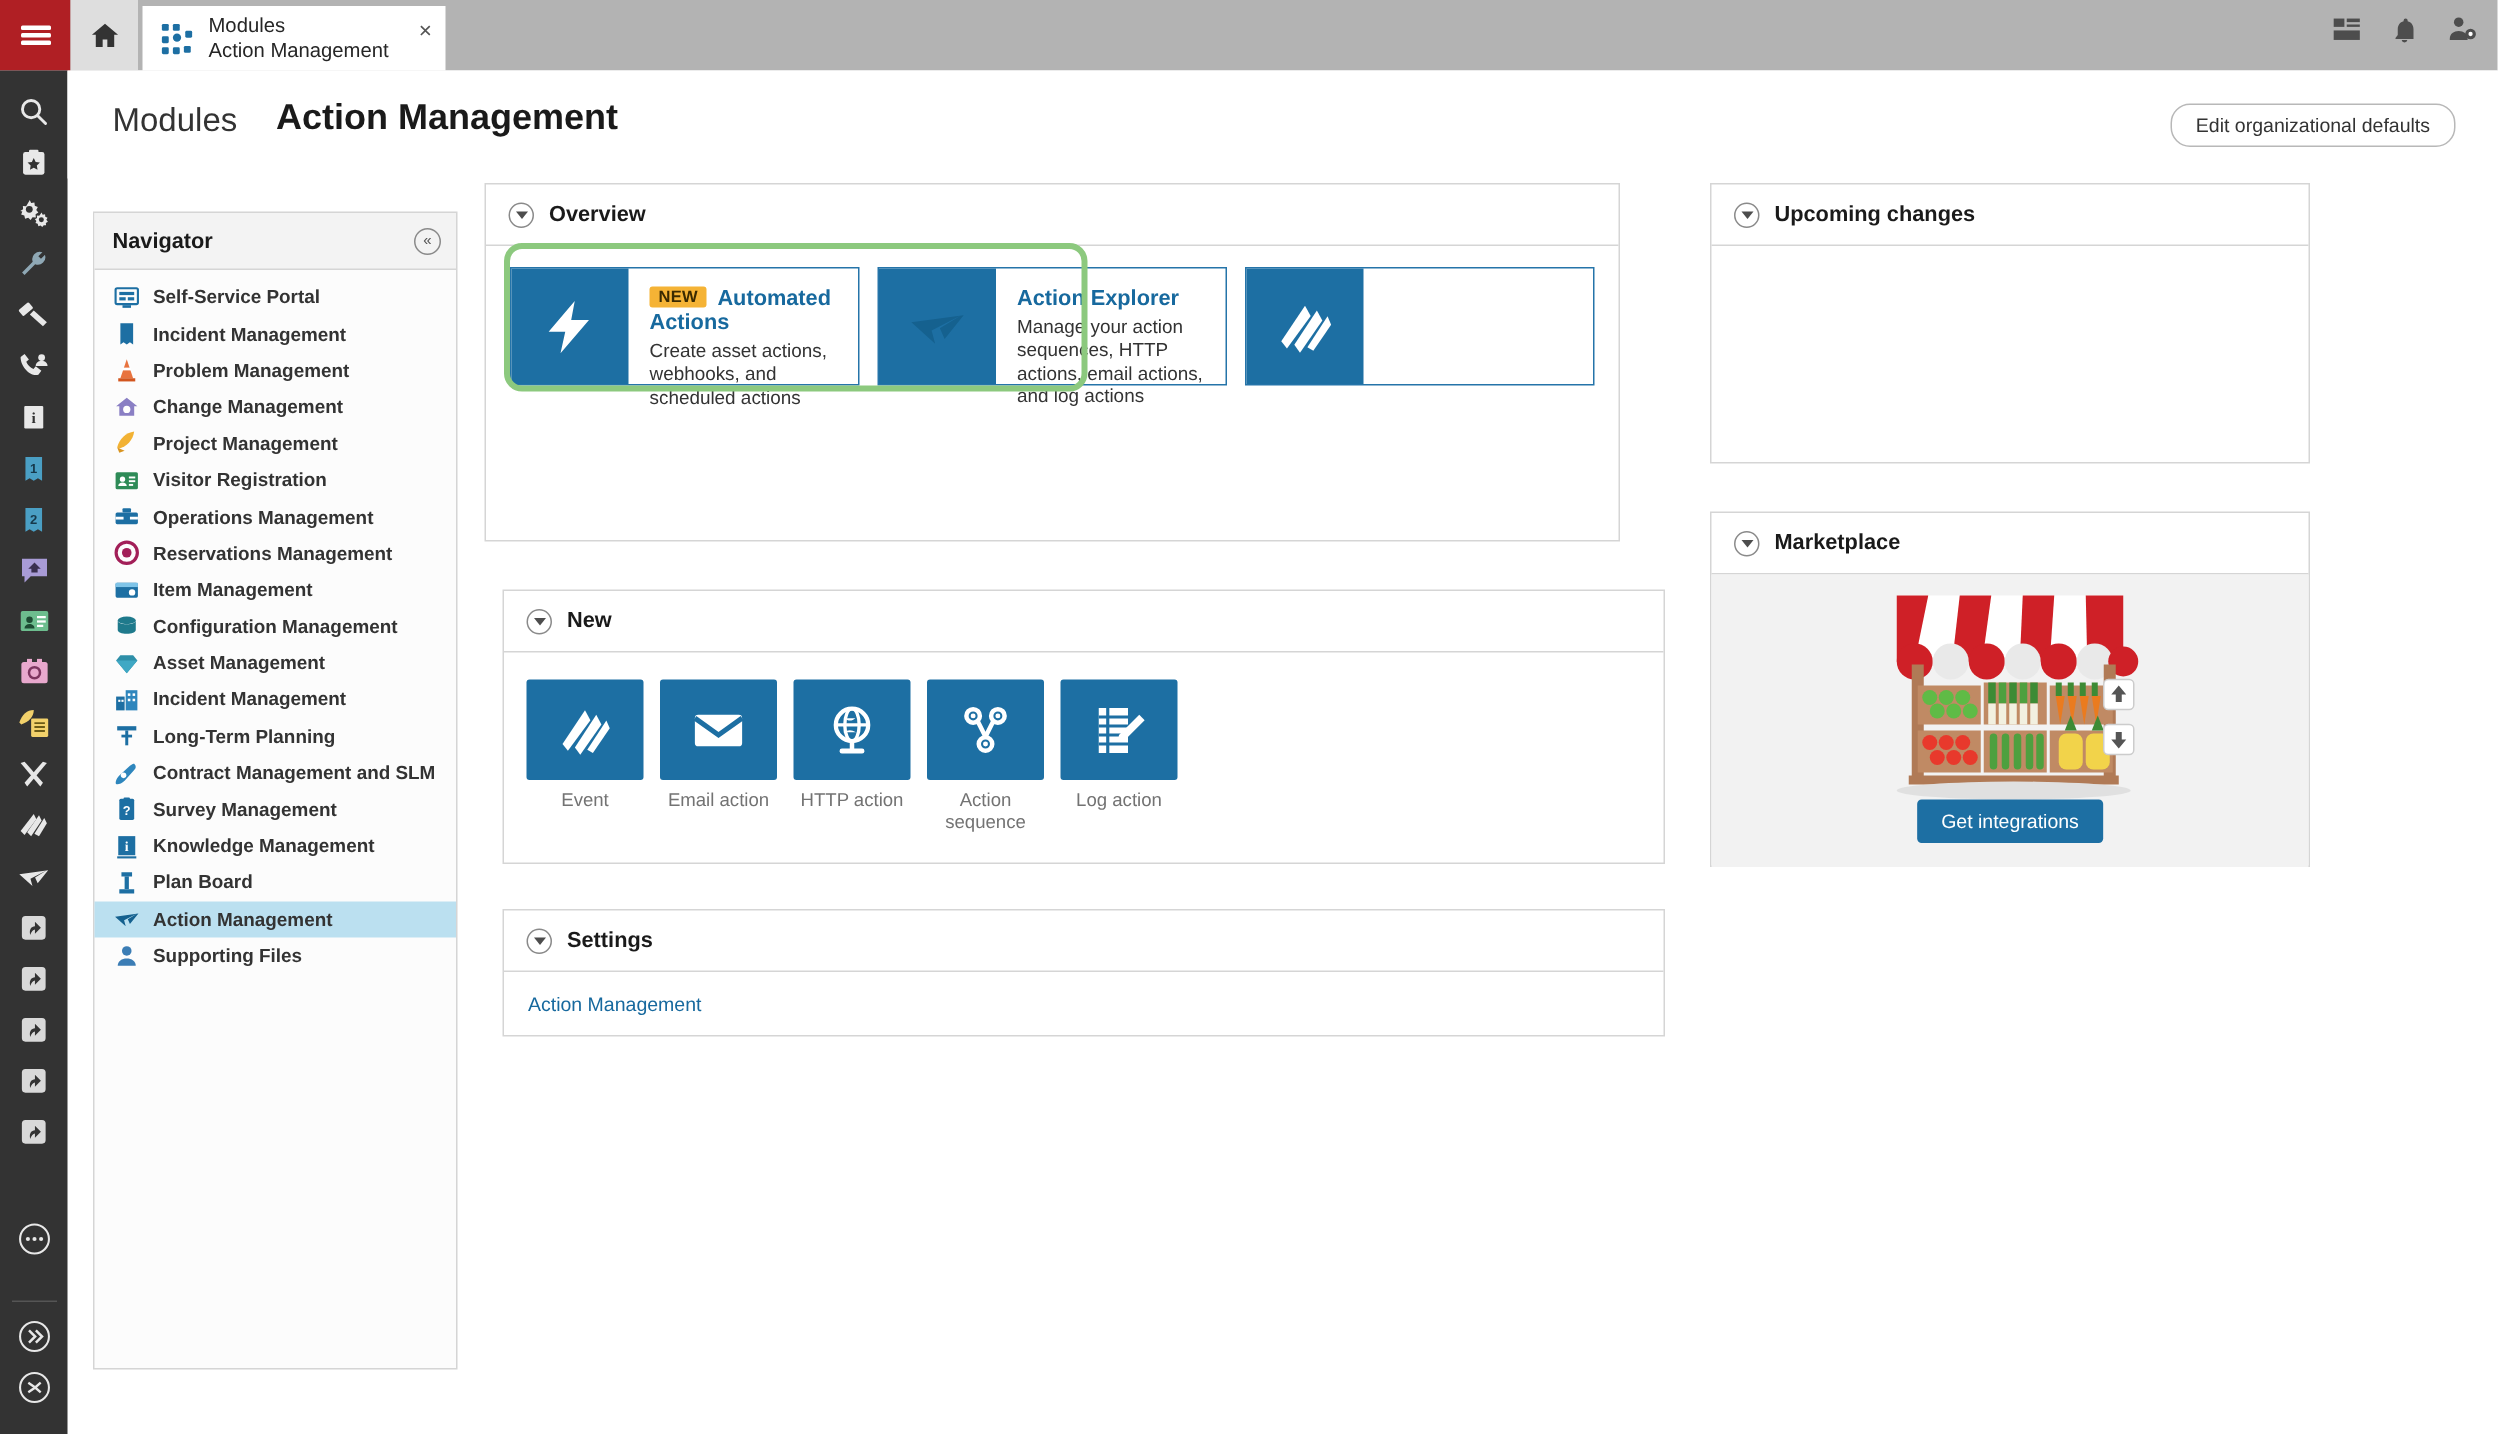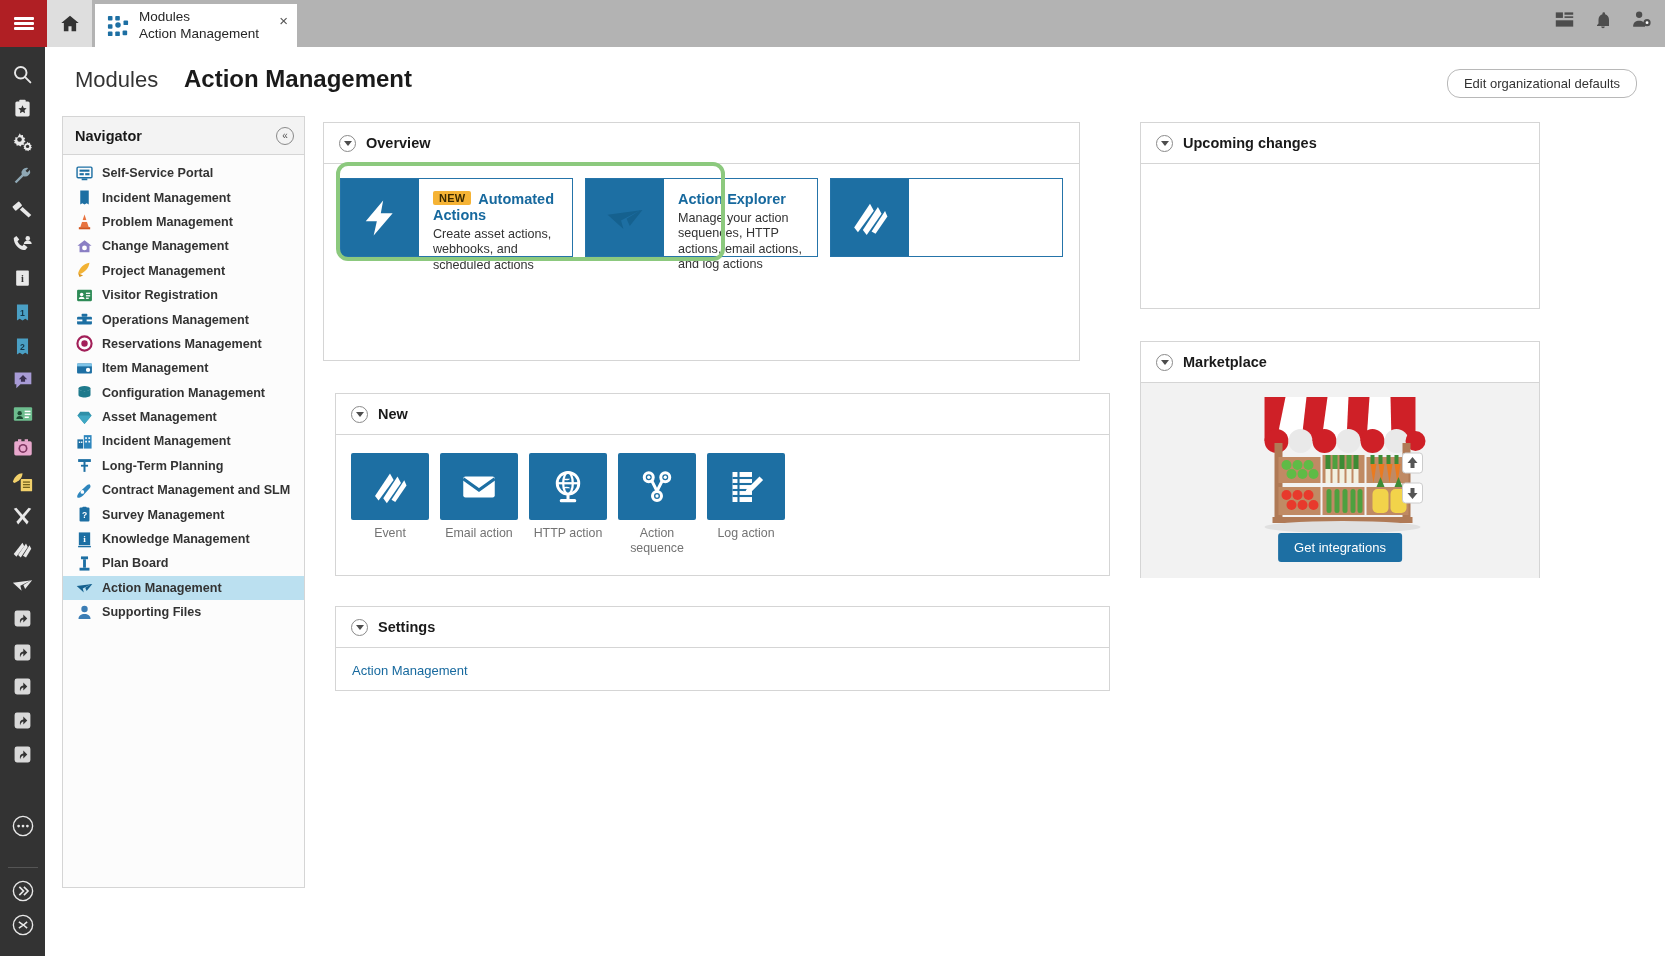--- a/index.html
+++ b/index.html
@@ -56,21 +56,21 @@
   .page-title { position: absolute; left: 139px; top: 18px; font-size: 24px; color: #1a1a1a; font-weight: bold; }
   .edit-defaults-btn {
     position: absolute; right: 28px; top: 22px; height: 29px;
     padding: 0 16px; border: 1px solid #b8b8b8; border-radius: 13px;
     background: #fff; font-size: 13px; color: #333; cursor: pointer;
     display: flex; align-items: center; font-family: "Liberation Sans", sans-serif;
   }
 
   
   .navigator {
-    position: absolute; left: 62px; top: 116px; width: 243px; height: 772px;
+    position: absolute; left: 62px; top: 141px; width: 243px; height: 772px;
     background: #fcfcfc; border: 1px solid #d5d5d5;
   }
   .nav-head {
     height: 38px; background: #f3f3f3; border-bottom: 1px solid #d5d5d5;
     display: flex; align-items: center; padding: 0 10px 0 12px; justify-content: space-between;
   }
   .nav-head-title { font-size: 14.5px; font-weight: bold; color: #1a1a1a; }
   .nav-collapse {
     width: 18px; height: 18px; border: 1px solid #8a8a8a; border-radius: 50%;
     display: flex; align-items: center; justify-content: center; font-size: 10px; color: #555;

